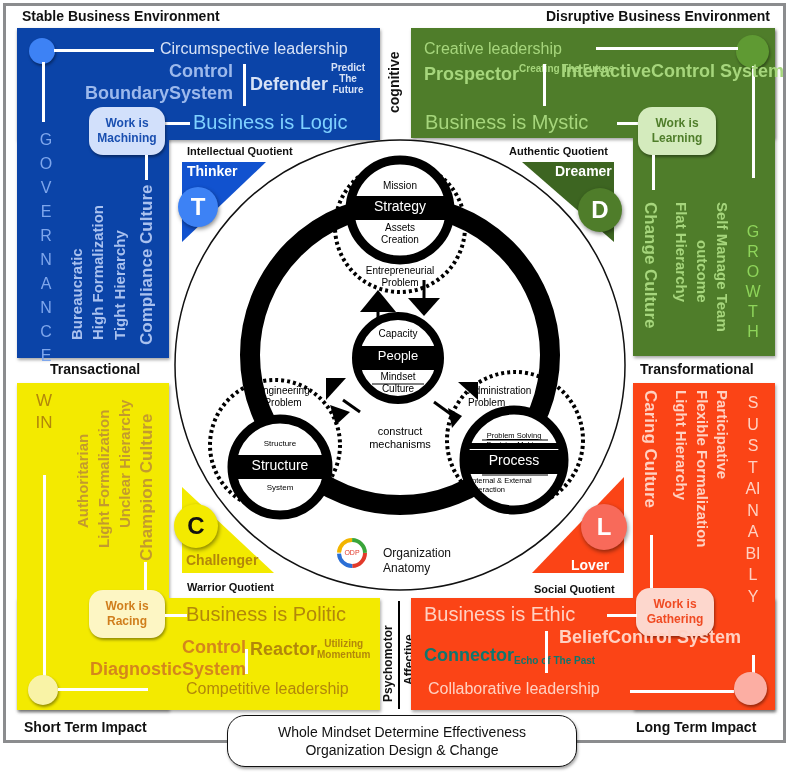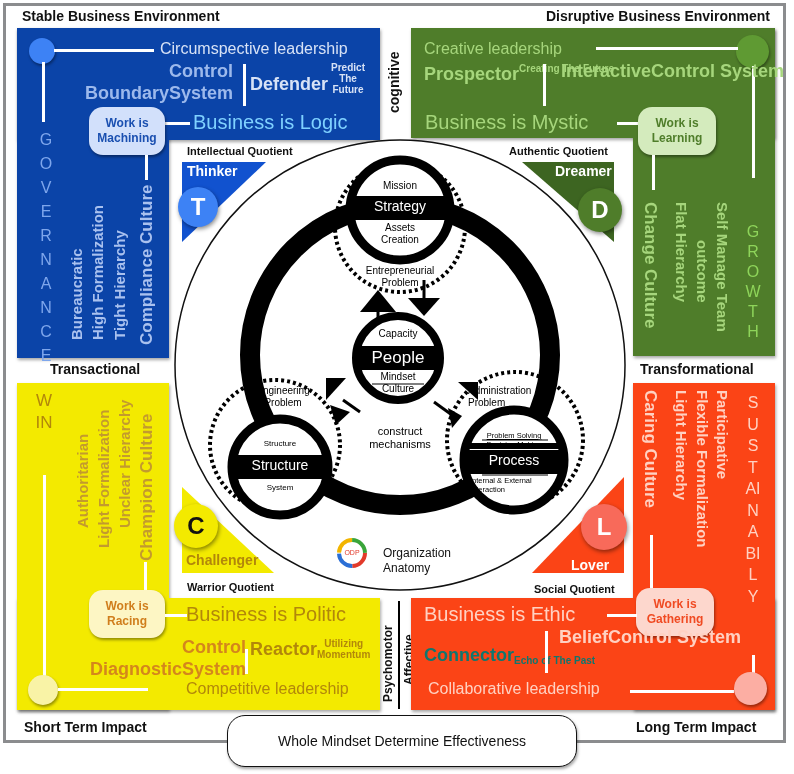--- a/index.html
+++ b/index.html
@@ -232,21 +232,21 @@
 <div class="abs b" style="left:360px;top:222px;width:80px;text-align:center;font-size:10px;color:#000;line-height:12px;">
   <div>Assets</div>
   <div>Creation</div>
 </div>
 <div class="abs b" style="left:345px;top:265px;width:110px;text-align:center;font-size:10px;color:#000;line-height:12px;">
   <div>Entrepreneurial</div>
   <div>Problem</div>
 </div>
 
 <div class="abs b" style="left:358px;top:328px;width:80px;text-align:center;font-size:10px;color:#000;">Capacity</div>
-<div class="abs" style="left:356px;top:348px;width:84px;text-align:center;font-size:17px;color:#fff;">People</div>
+<div class="abs" style="left:356px;top:348px;width:84px;text-align:center;font-size:13px;color:#fff;">People</div>
 <div class="abs b" style="left:358px;top:371px;width:80px;text-align:center;font-size:10px;color:#000;line-height:12px;">
   <div>Mindset</div>
   <div>Culture</div>
 </div>
 <div class="abs b" style="left:350px;top:425px;width:100px;text-align:center;font-size:11px;color:#000;line-height:13px;">
   <div>construct</div>
   <div>mechanisms</div>
 </div>
 
 <div class="abs b" style="left:238px;top:385px;width:90px;text-align:center;font-size:10px;color:#000;line-height:12px;">
@@ -272,13 +272,14 @@
 </div>
 
 <div class="abs b" style="left:342px;top:549px;width:20px;text-align:center;font-size:7px;color:#e23a2a;">ODP</div>
 <div class="abs b" style="left:383px;top:546px;font-size:12px;color:#111;line-height:15px;">
   <div>Organization</div>
   <div>Anatomy</div>
 </div>
 
 <div class="abs" style="left:227px;top:715px;width:348px;height:50px;border:1.5px solid #111;border-radius:18px;background:#fff;box-shadow:1px 2px 3px rgba(0,0,0,.35);display:flex;flex-direction:column;align-items:center;justify-content:center;">
   <div class="b" style="font-size:14px;color:#111;line-height:18px;">Whole Mindset Determine Effectiveness</div>
+  <div class="b" style="font-size:14px;color:#111;line-height:18px;">Organization Design &amp; Change</div>
 </div>
 
 </body></html>

